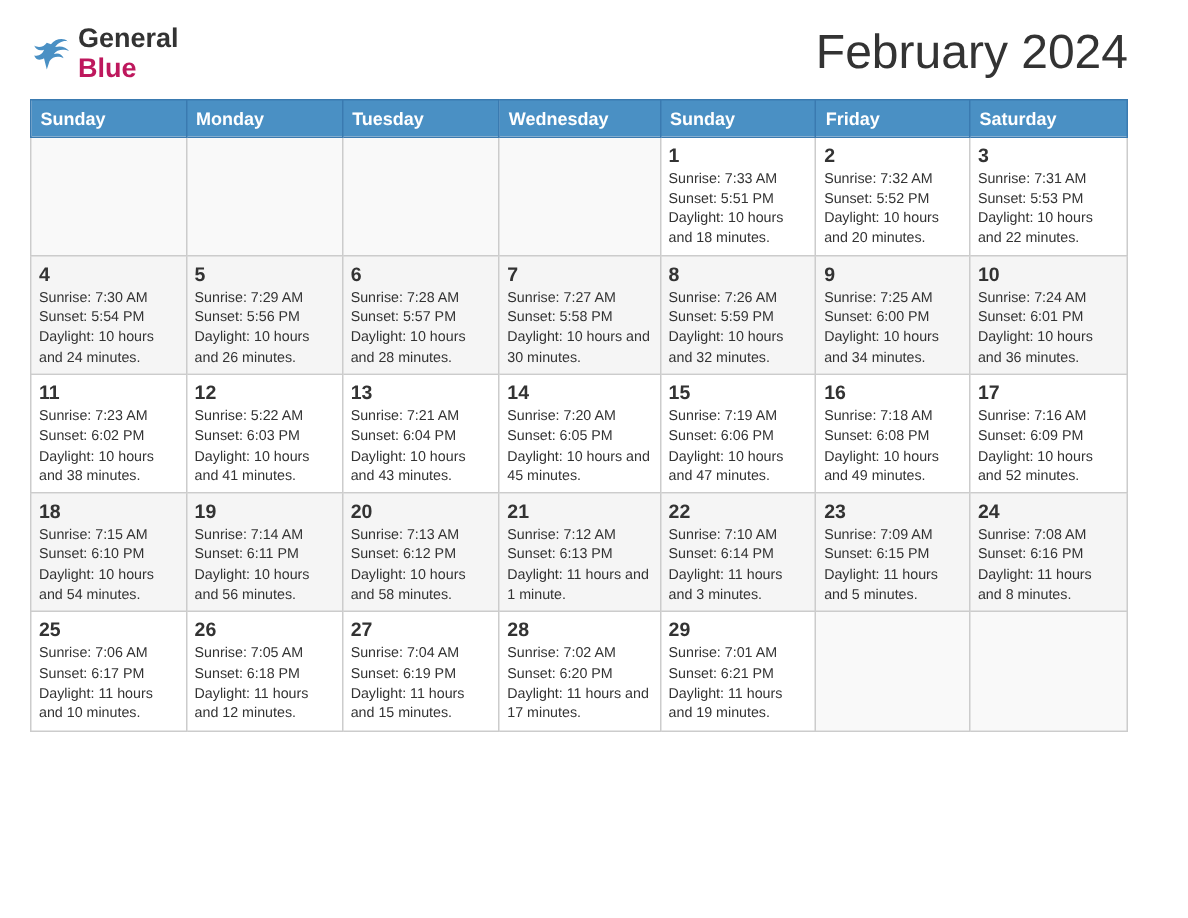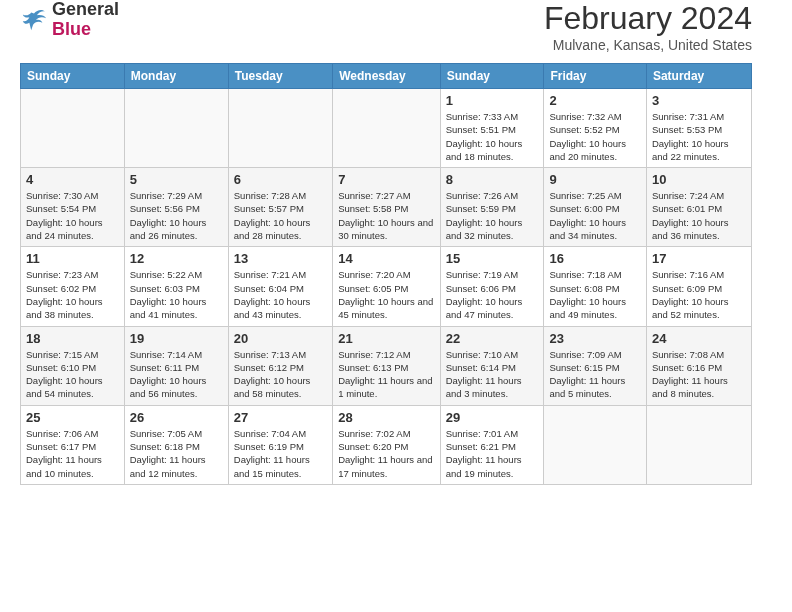--- a/index.html
+++ b/index.html
@@ -5,21 +5,21 @@
     * { margin: 0; padding: 0; box-sizing: border-box; }
     body {
       font-family: Arial, sans-serif;
       background: #fff;
       width: 792px;
       height: 612px;
       overflow: hidden;
     }
     .page {
       width: 772px;
-      padding: 0 20px 10px 20px;
+      padding: 16px 20px 10px 20px;
     }
     .header {
       display: flex;
       align-items: flex-start;
       justify-content: space-between;
       margin-bottom: 10px;
     }
     .logo {
       display: flex;
       align-items: center;
@@ -107,21 +107,20 @@
     <div class="logo">
       <svg class="logo-bird" viewBox="0 0 30 30" width="30" height="30">
         <path d="M15 8 C18 4, 24 3, 27 6 C24 5, 20 7, 18 10 C22 9, 26 10, 28 13 C24 11, 19 12, 17 15 C20 14, 23 15, 24 18 C20 16, 16 17, 14 20 L12 26 L10 18 C7 20, 4 19, 3 16 C6 17, 9 15, 10 12 C7 13, 4 12, 3 9 C6 11, 10 10, 12 7 Z" fill="#4a90c4"></path>
       </svg>
       <div class="logo-text">
         General<br><span>Blue</span>
       </div>
     </div>
     <div class="title-block">
       <div class="month-title">February 2024</div>
-      <div class="location">Mulvane, Kansas, United States</div>
     </div>
   </div>
 
   <table class="calendar">
     <thead>
       <tr>
         <th>Sunday</th>
         <th>Monday</th>
         <th>Tuesday</th>
         <th>Wednesday</th>

